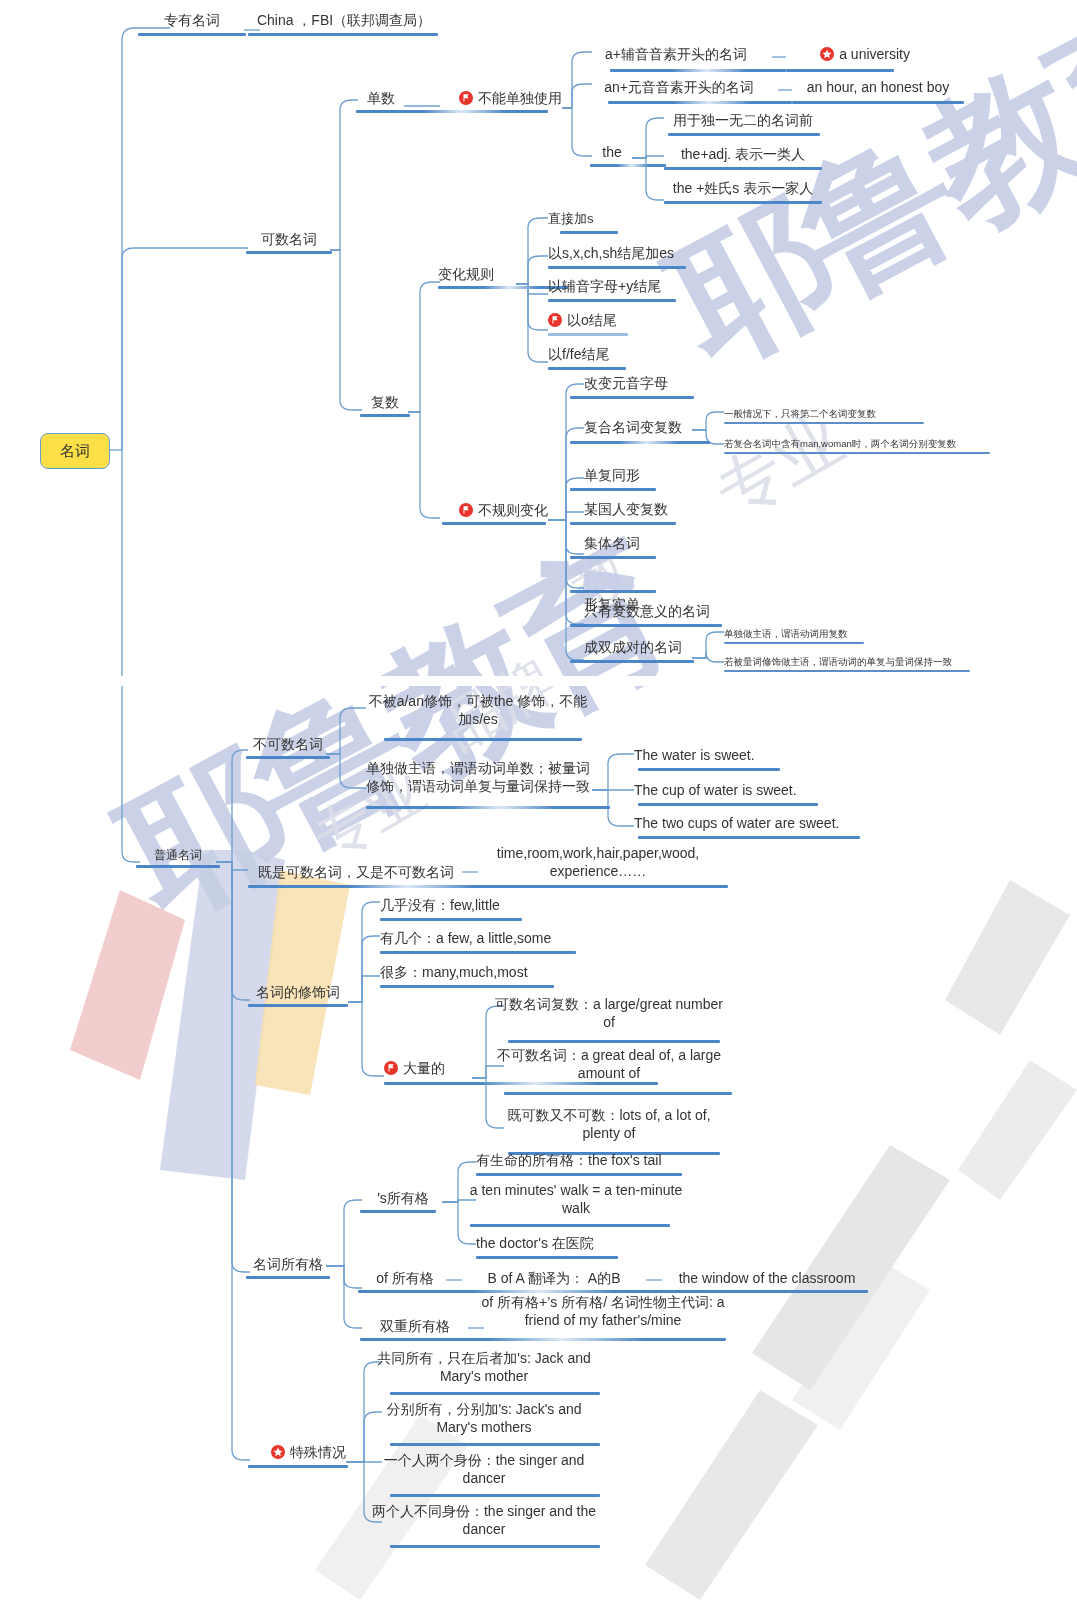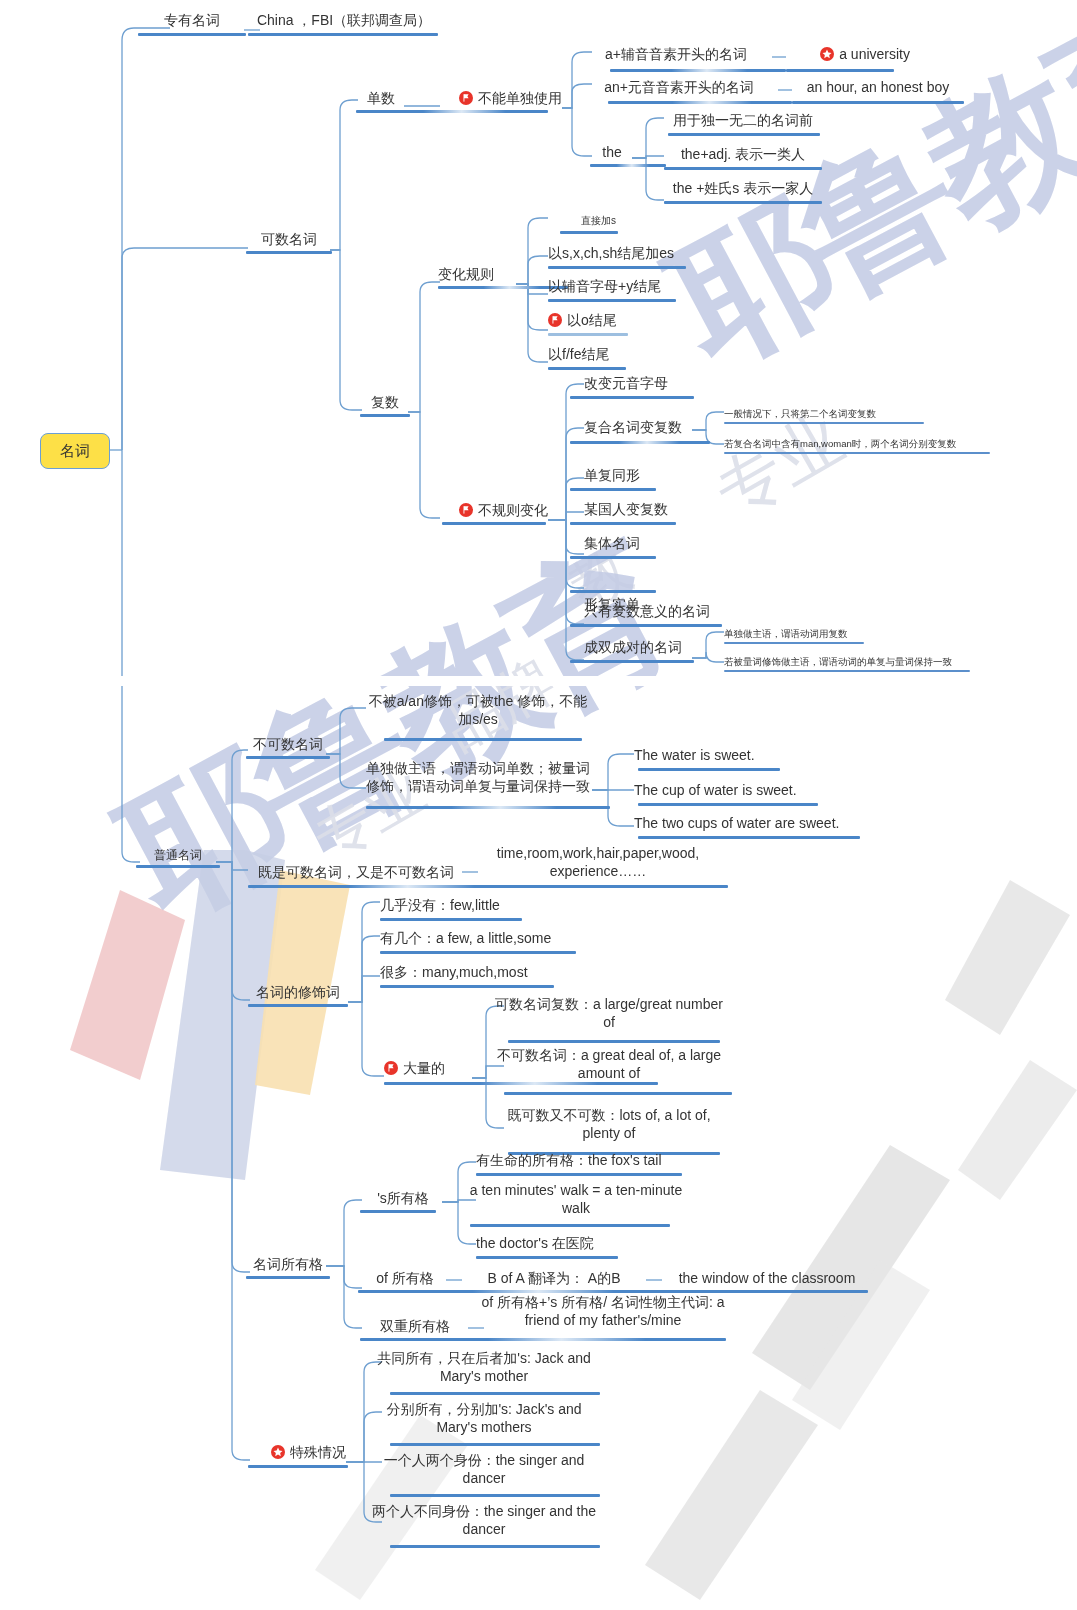--- a/index.html
+++ b/index.html
@@ -309,21 +309,21 @@
   <div class="node center" style="left:362px;top:392px;width:46px;height:22px;font-size:14px;">
     <span class="txt">复数</span>
   </div>
   <div class="underline" style="left:360px;top:414px;width:50px;"></div>
 
   <div class="node center" style="left:428px;top:264px;width:76px;height:22px;font-size:14px;">
     <span class="txt">变化规则</span>
   </div>
   <div class="underline faded" style="left:438px;top:286px;width:130px;"></div>
 
-  <div class="node left" style="left:548px;top:208px;width:120px;height:22px;font-size:10px;margin-left:33px;">
+  <div class="node left" style="left:548px;top:208px;width:120px;height:22px;font-size:13px;">
     <span class="txt">直接加s</span>
   </div>
   <div class="underline" style="left:560px;top:231px;width:58px;"></div>
 
   <div class="node left" style="left:548px;top:243px;width:180px;height:22px;font-size:14px;">
     <span class="txt">以s,x,ch,sh结尾加es</span>
   </div>
   <div class="underline" style="left:548px;top:266px;width:138px;"></div>
 
   <div class="node left" style="left:548px;top:276px;width:180px;height:22px;font-size:14px;">

